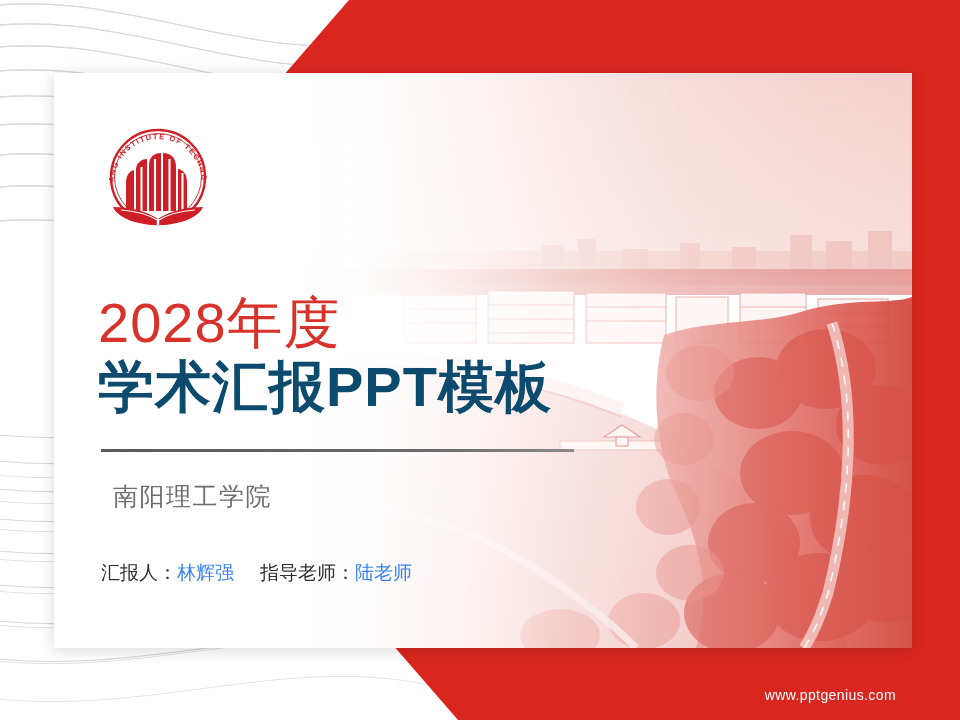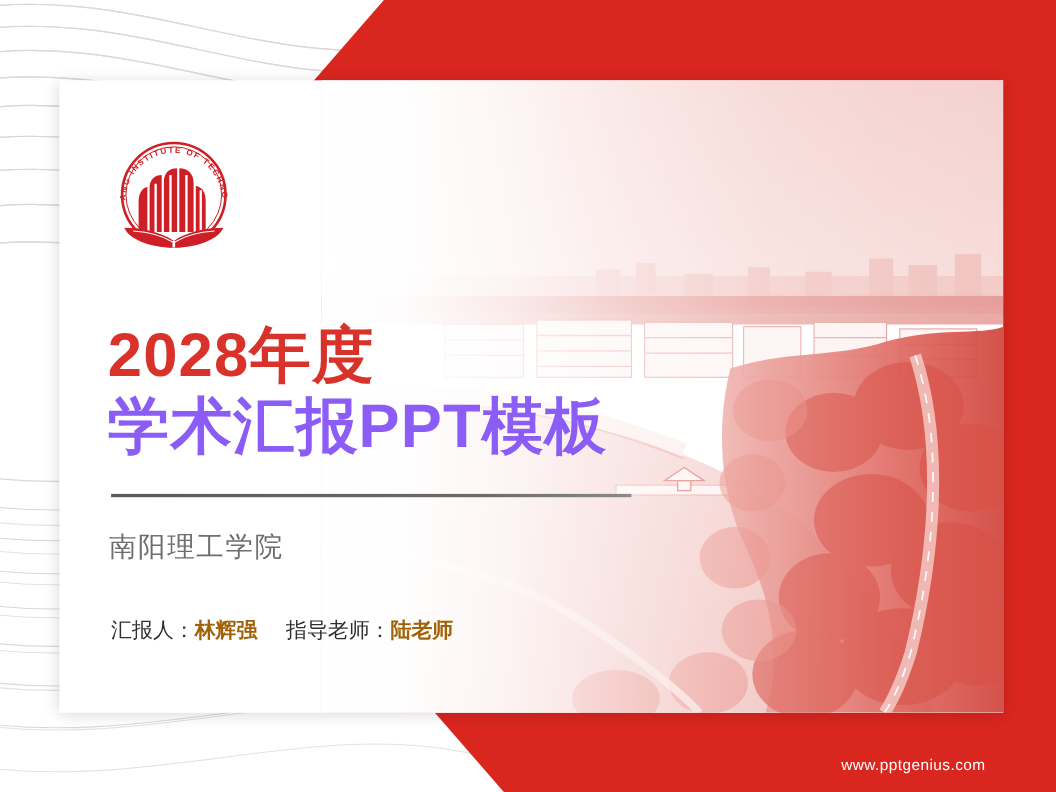--- a/index.html
+++ b/index.html
@@ -99,63 +99,63 @@
 
   
   .text-block {
     position: absolute;
     left: 44px;
     top: 220px;
     width: 560px;
   }
   .title-year {
     font-size: 56px;
-    font-weight: 700;
+    font-weight: 400;
     color: #d8322b;
     letter-spacing: 1px;
     line-height: 1.06;
     margin: 0;
     white-space: nowrap;
   }
   .title-main {
     font-size: 56px;
     font-weight: 700;
-    color: #8b5cf6;
+    color: #0c4a6e;
     letter-spacing: 1px;
     line-height: 1.12;
     margin: 4px 0 0 0;
     white-space: nowrap;
   }
   .divider {
     width: 473px;
     height: 3px;
     background: linear-gradient(to right, #5a5a5a 0%, #6a6a6a 70%, #8a8a8a 100%);
     margin: 30px 0 0 3px;
   }
   .school-name {
     font-size: 25px;
     font-weight: 400;
     color: #6e6e6e;
     letter-spacing: 1.5px;
-    margin: 28px 0 0 1px;
+    margin: 28px 0 0 15px;
     white-space: nowrap;
   }
   .presenter-row {
     margin: 47px 0 0 3px;
     font-size: 19px;
     color: #3a3a3a;
     white-space: nowrap;
   }
   .presenter-row .lbl {
     font-weight: 400;
     color: #2f2f2f;
   }
   .presenter-row .val {
-    font-weight: 700;
-    color: #a16207;
+    font-weight: 400;
+    color: #3b82f6;
   }
   .presenter-gap { display: inline-block; width: 26px; }
 
   
   .footer-url {
     position: absolute;
     right: 64px;
     bottom: 17px;
     color: #ffffff;
     font-size: 14px;

